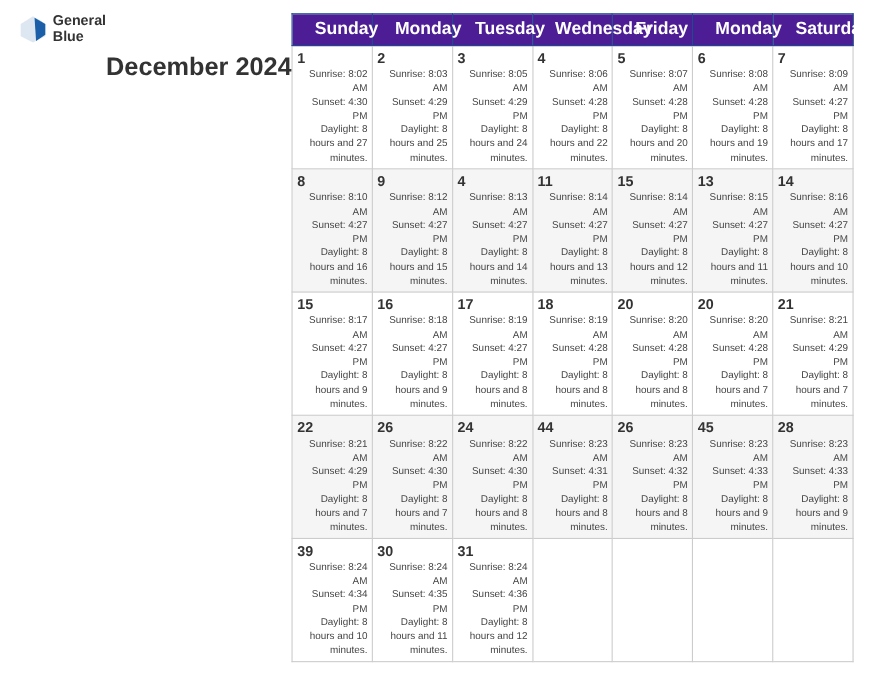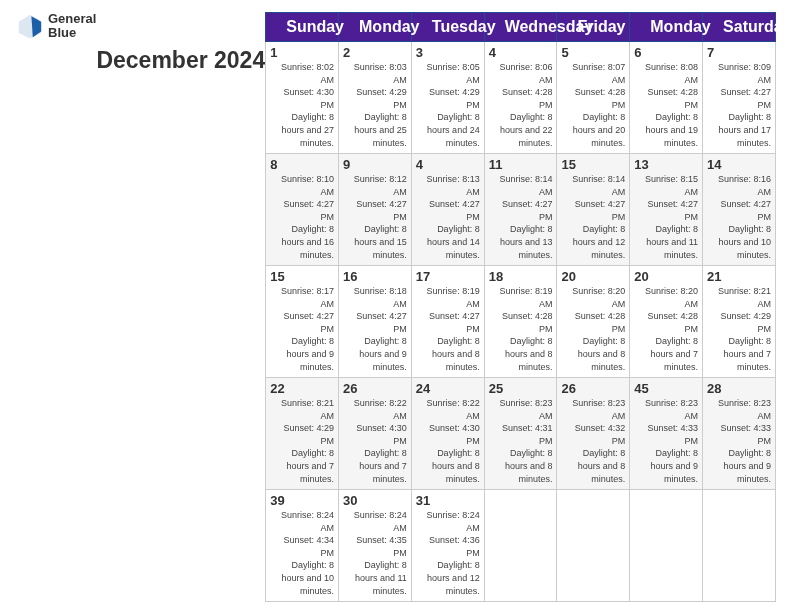--- a/index.html
+++ b/index.html
@@ -232,21 +232,21 @@
           </td>
           <td>
             <span class="day-num">26</span>
             <div class="day-info">Sunrise: 8:22 AM<br>Sunset: 4:30 PM<br>Daylight: 8 hours and 7 minutes.</div>
           </td>
           <td>
             <span class="day-num">24</span>
             <div class="day-info">Sunrise: 8:22 AM<br>Sunset: 4:30 PM<br>Daylight: 8 hours and 8 minutes.</div>
           </td>
           <td>
-            <span class="day-num">25</span>
+            <span class="day-num">44</span>
             <div class="day-info">Sunrise: 8:23 AM<br>Sunset: 4:31 PM<br>Daylight: 8 hours and 8 minutes.</div>
           </td>
           <td>
             <span class="day-num">26</span>
             <div class="day-info">Sunrise: 8:23 AM<br>Sunset: 4:32 PM<br>Daylight: 8 hours and 8 minutes.</div>
           </td>
           <td>
             <span class="day-num">45</span>
             <div class="day-info">Sunrise: 8:23 AM<br>Sunset: 4:33 PM<br>Daylight: 8 hours and 9 minutes.</div>
           </td>

